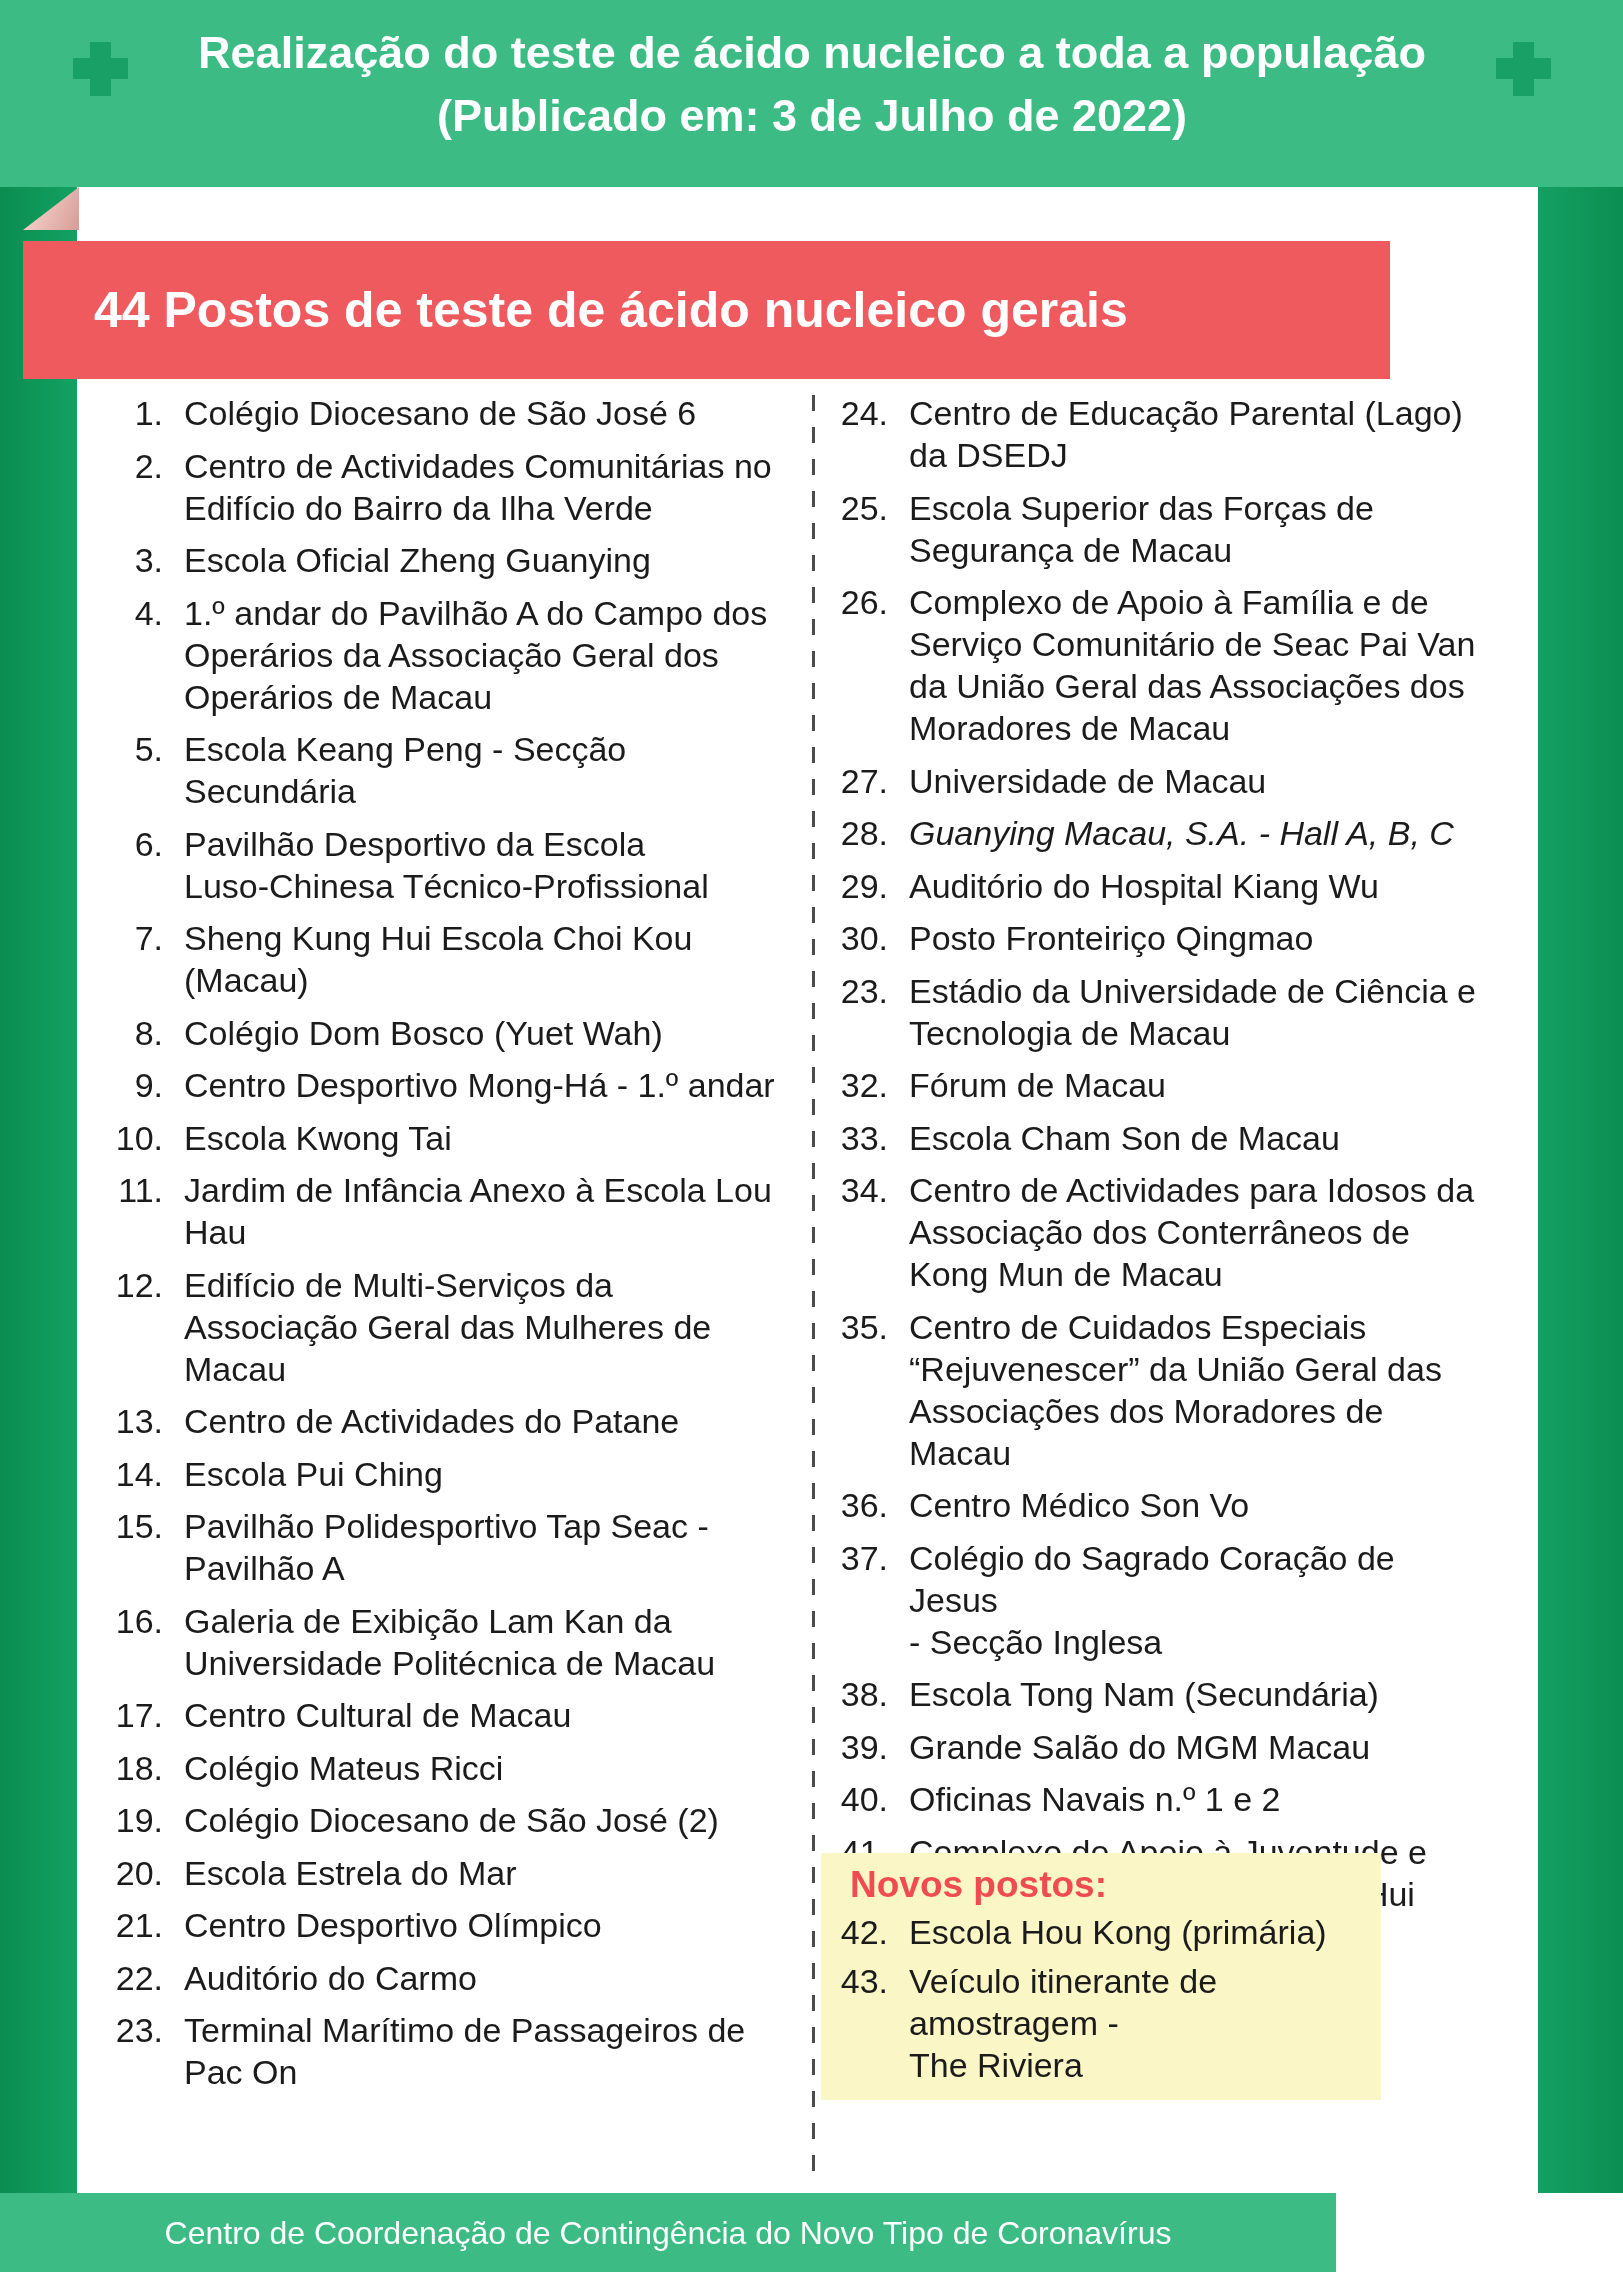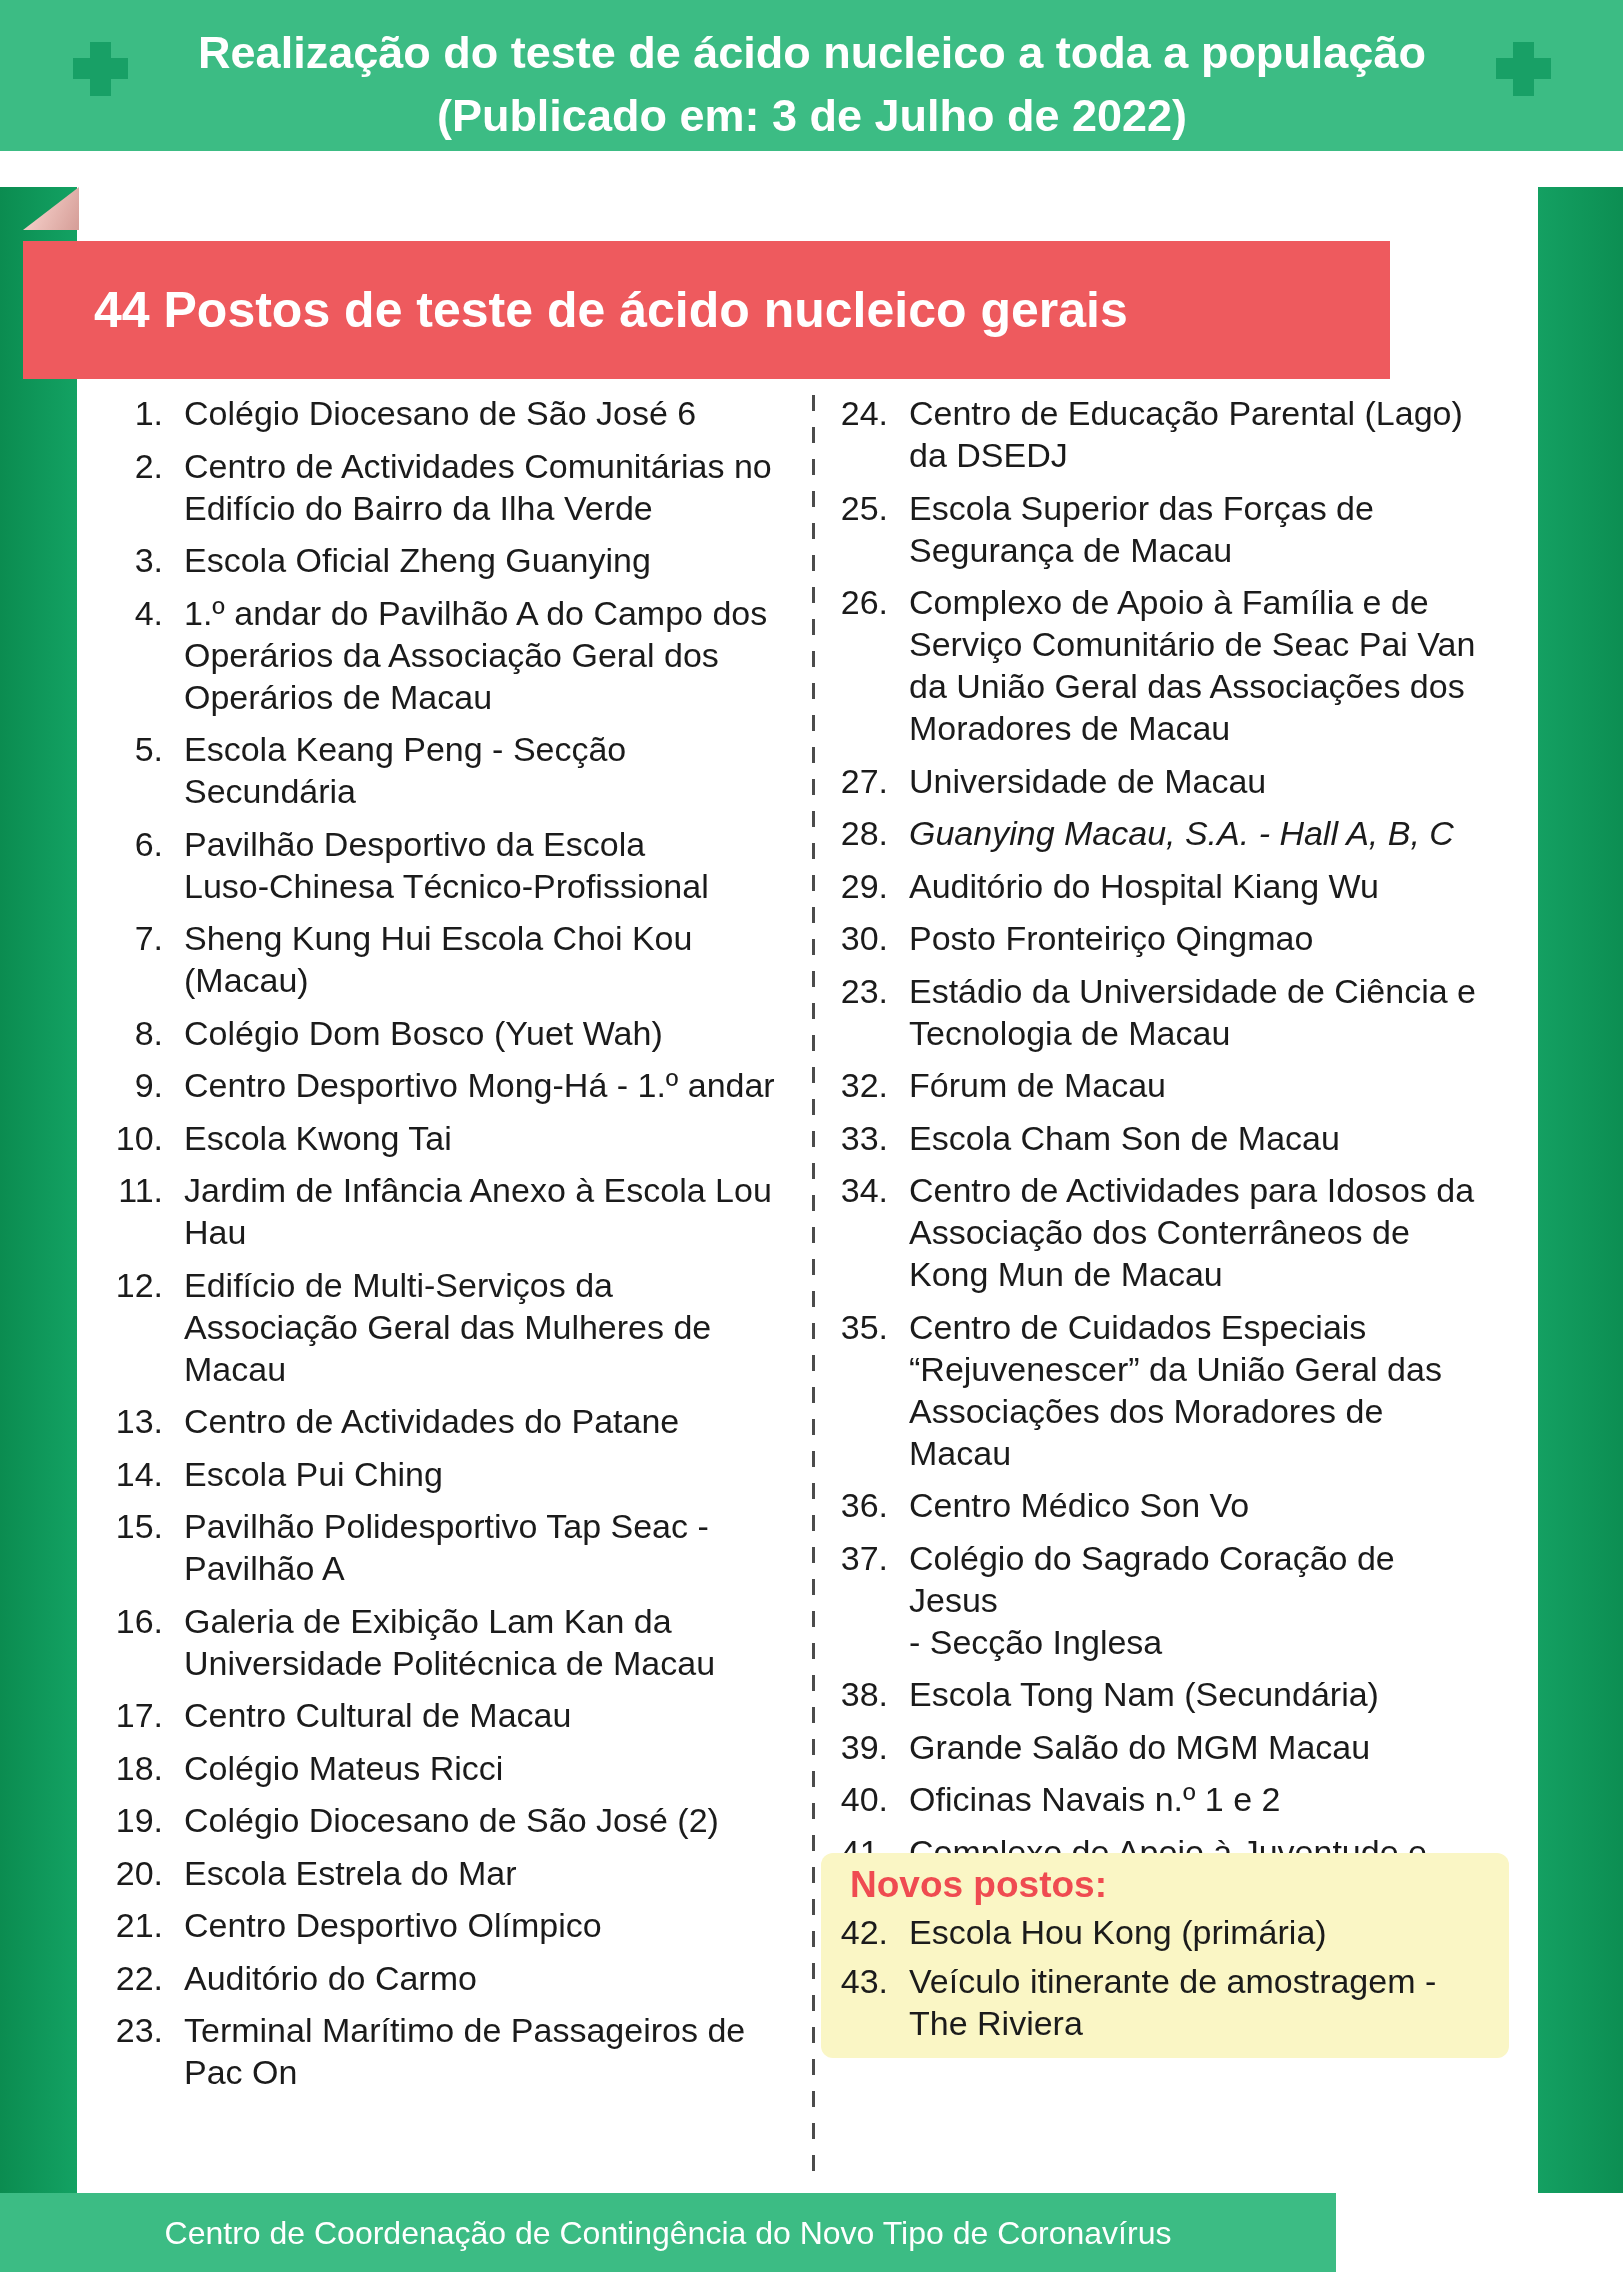--- a/index.html
+++ b/index.html
@@ -5,21 +5,21 @@
   html,body{margin:0;padding:0;background:#e8e8e8;}
   .page{
     position:relative;
     width:1624px;height:2273px;
     background:#ffffff;
     font-family:"Liberation Sans", sans-serif;
     overflow:hidden;
   }
   
   .header{
-    position:absolute;left:0;top:0;width:1624px;height:151px;
+    position:absolute;left:0;top:0;width:1624px;height:187px;
     background:#3CBC84;
   }
   .header-title{
     position:absolute;left:0;top:21px;width:100%;
     text-align:center;color:#ffffff;font-weight:bold;
     font-size:45px;line-height:63px;
   }
   .cross{position:absolute;width:55px;height:54px;top:42px;}
   .cross-left{left:73px;}
   .cross-right{right:73px;}
@@ -51,22 +51,22 @@
   .item .num{flex:0 0 67px;text-align:right;}
   .item .txt{padding-left:21px;white-space:pre-line;}
   .item.italic .txt{font-style:italic;}
   
   .divider{
     position:absolute;left:812px;top:395px;width:3.2px;height:1785px;
     background:repeating-linear-gradient(to bottom,#4C4C4C 0,#4C4C4C 16px,transparent 16px,transparent 32px);
   }
   
   .note{
-    position:absolute;left:821px;top:1853px;width:688px;
-    background:#FAF6C5;border-radius:12px;
+    position:absolute;left:821px;top:1853px;width:560px;
+    background:#FAF6C5;border-radius:2px;
     padding:11.4px 16px 8px 0;box-sizing:border-box;
     color:#1B1B1B;
   }
   .note-label{
     font-size:37px;line-height:42px;font-weight:bold;color:#EF4B51;
     margin:0 0 4.9px 29px;
   }
   .note .item{margin-bottom:6.5px;}
   
   .footer{

